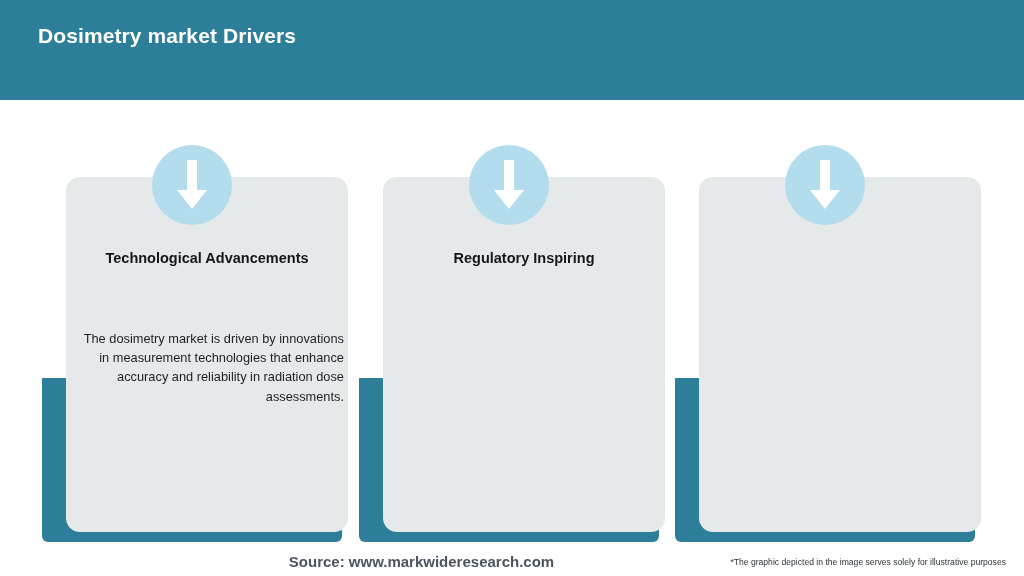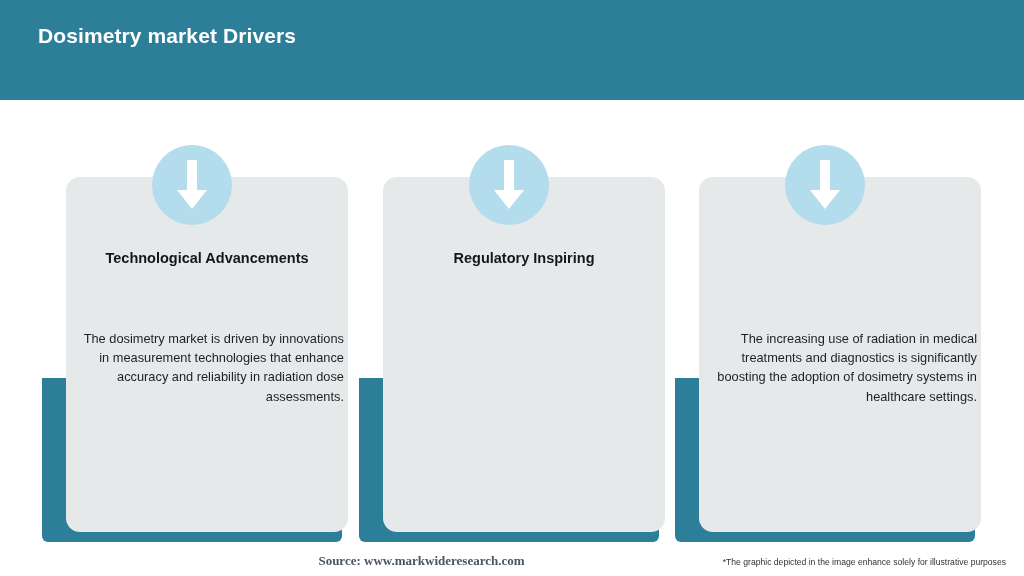--- a/index.html
+++ b/index.html
@@ -144,24 +144,23 @@
     top: 15px;
   }
 
   
   .footer-source {
     position: absolute;
     left: 0;
     top: 553px;
     width: 843px;
     text-align: center;
-    font-size: 13px;
+    font-size: 15px;
     font-weight: bold;
     color: #4b5560;
-    font-family: Liberation Serif, serif;
   }
   .footer-note {
     position: absolute;
     right: 18px;
     top: 557px;
     font-size: 8.6px;
     color: #2c3338;
     white-space: nowrap;
   }
 </style>
@@ -196,25 +195,24 @@
     <div class="icon-circle">
       <svg width="32" height="50" viewBox="0 0 32 50">
         <path d="M11 0 L21 0 L21 30 L31 30 L16 49 L1 30 L11 30 Z" fill="#ffffff"></path>
       </svg>
     </div>
   </div>
 
   <div class="column col-2">
     <div class="bracket"></div>
     <div class="card">
-      <div class="card-body">The increasing use of radiation in medical treatments and diagnostics is significantly boosting the adoption of dosimetry systems in healthcare settings.</div>
     </div>
     <div class="icon-circle">
       <svg width="32" height="50" viewBox="0 0 32 50">
         <path d="M11 0 L21 0 L21 30 L31 30 L16 49 L1 30 L11 30 Z" fill="#ffffff"></path>
       </svg>
     </div>
   </div>
 
 </div>
 
 <div class="footer-source">Source: www.markwideresearch.com</div>
-<div class="footer-note">*The graphic depicted in the image enhance solely for illustrative purposes</div>
+<div class="footer-note">*The graphic depicted in the image serves solely for illustrative purposes</div>
 
 </body></html>

